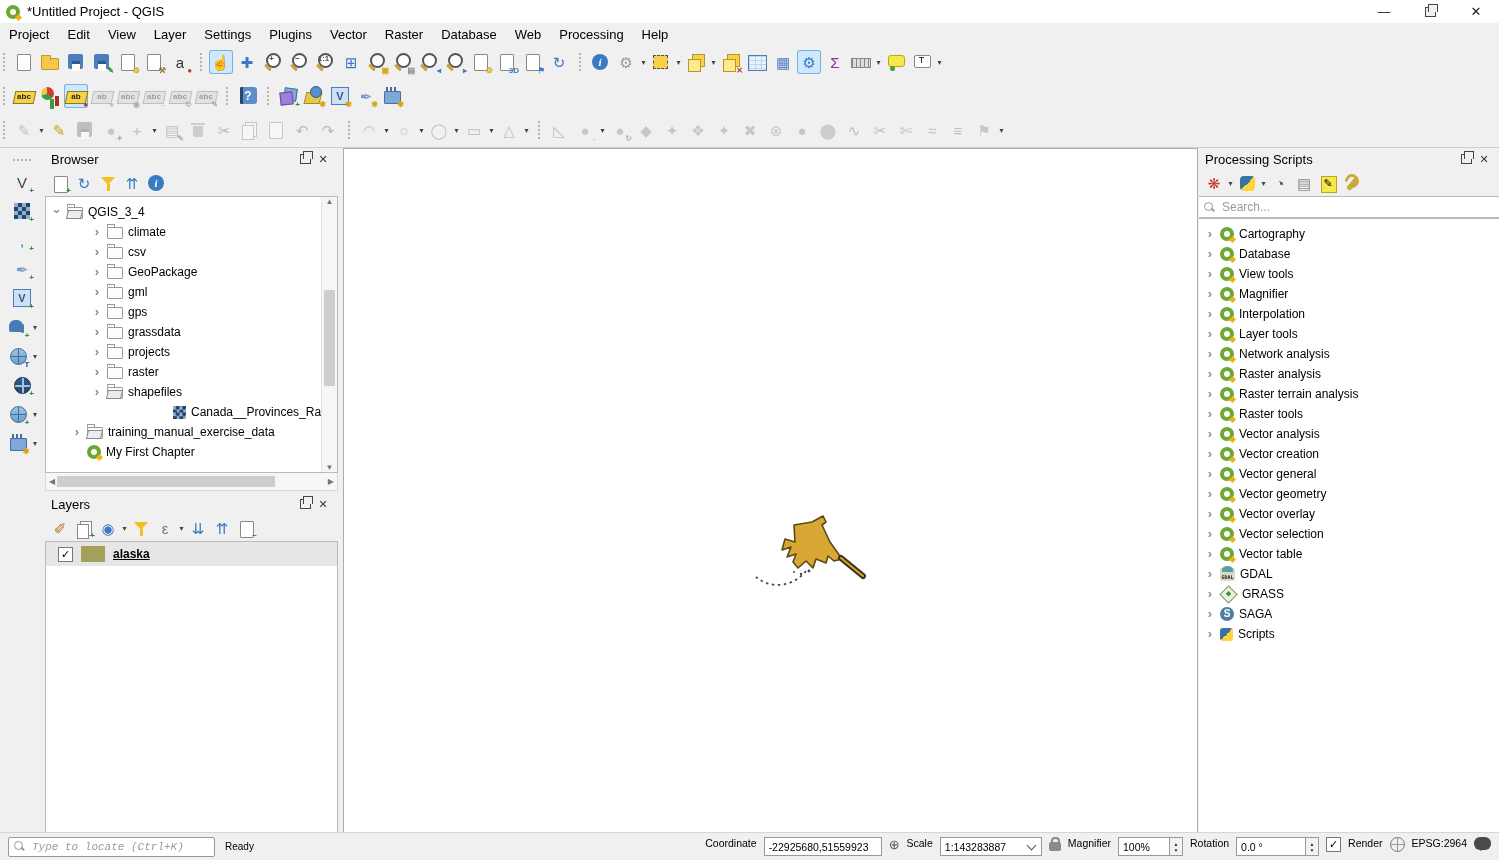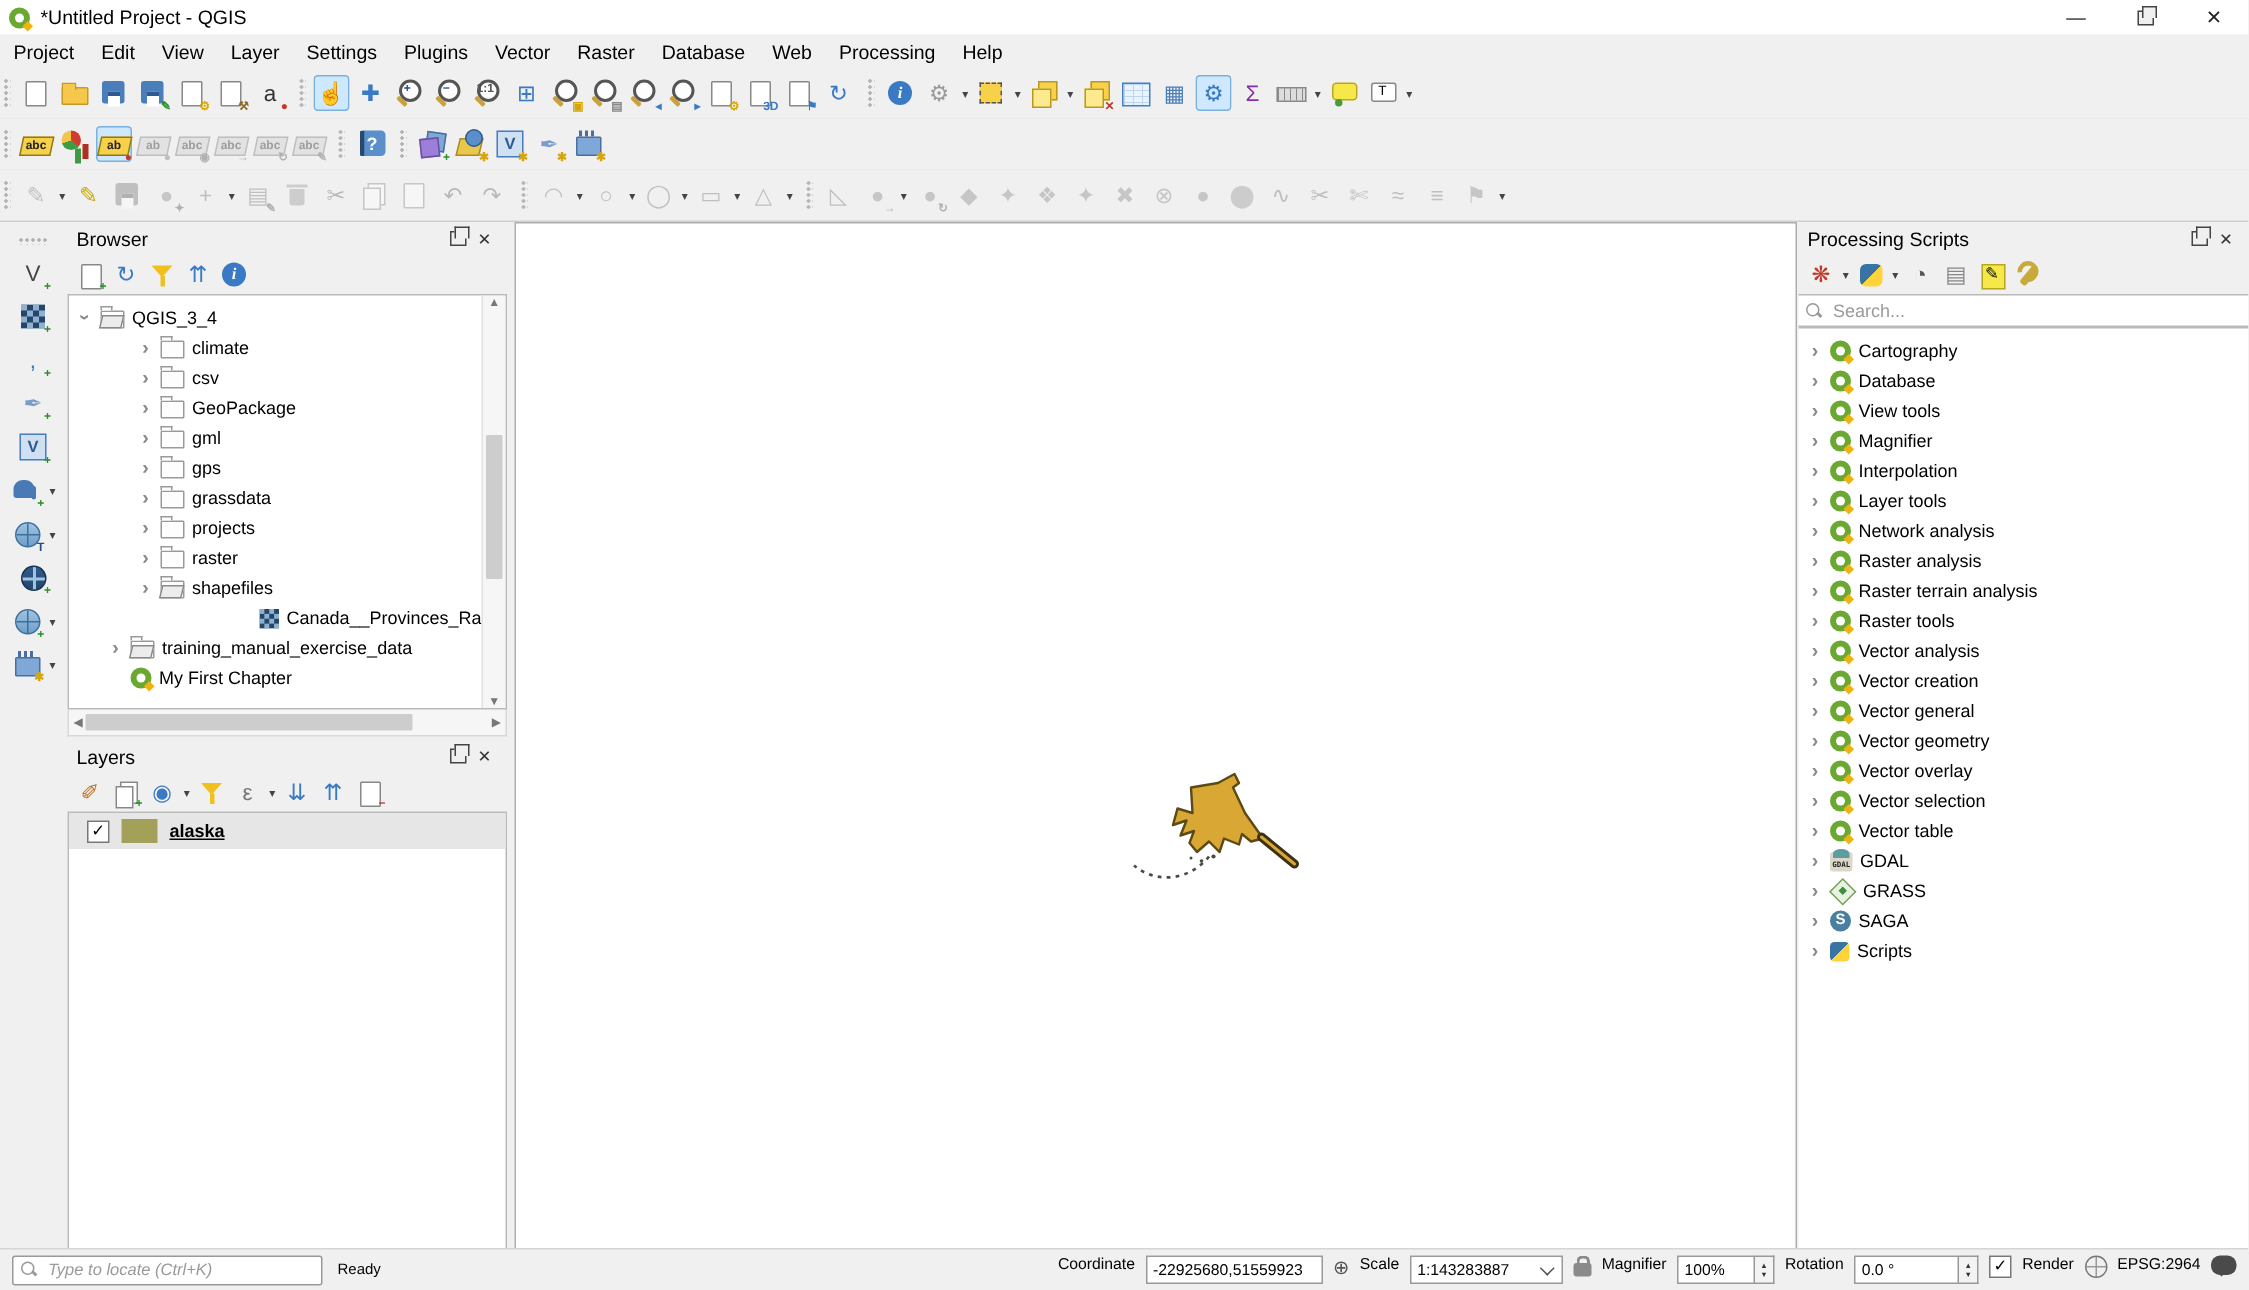--- a/index.html
+++ b/index.html
@@ -135,21 +135,21 @@
   .mini-mag{width:11px;height:11px;position:relative;flex:none}
   .mini-mag::before{content:'';position:absolute;left:0;top:0;width:7px;height:7px;border:1.5px solid #999;border-radius:50%}
   .mini-mag::after{content:'';position:absolute;left:7px;top:7px;width:4px;height:1.5px;background:#999;transform:rotate(45deg)}
   #toolbox .treebox{height:614px;border-left:none;border-right:none;padding-top:2px}
   
   .leftbar{position:absolute;left:0;top:148px;width:44px;bottom:27px;background:#f0f0f0;display:flex;flex-direction:column;align-items:center;padding-top:10px;gap:5px}
   .leftbar::before{content:'';width:20px;height:5px;background-image:radial-gradient(#b3b3b3 1px,transparent 1.3px);background-size:4px 4px;margin-bottom:2px}
   
   .statusbar{position:absolute;left:0;right:0;bottom:0;height:27px;background:#f0f0f0;border-top:1px solid #d5d5d5;display:flex;align-items:center;padding:0 8px;gap:10px;font-size:11px}
   .locator{width:200px;height:18px;border:1px solid #999;border-radius:2px;background:#fff;display:flex;align-items:center;padding-left:5px;gap:5px;flex:none}
-  .locator input{border:none;outline:none;width:160px;font-size:11px;font-family:Liberation Sans, sans-serif}
+  .locator input{border:none;outline:none;width:160px;font-size:11px;font-family:Liberation Mono, monospace}
   .locator input::placeholder{font-style:italic;color:#9a9a9a}
   .status-text{font-size:10px}
   .sb-right{margin-left:auto;display:flex;gap:7px}
   .sb-label{font-size:10.5px}
   .sb-field{height:17px;border:1px solid #999;background:#fff;font-size:10.5px;display:flex;align-items:center;padding:0 4px}
   .spincol{height:17px;width:12px;border:1px solid #999;border-left:none;background:#f3f3f3;display:flex;flex-direction:column;align-items:center;justify-content:center;font-size:5px;color:#333;line-height:1.2}
   .combo{width:92px;justify-content:space-between}
   .combo .chevdn{width:6px;height:6px;border-right:1.5px solid #555;border-bottom:1.5px solid #555;transform:rotate(45deg);margin:-3px 2px 0 0}
   .i-lock{width:12px;height:9px;background:#8a8a8a;border-radius:2px;position:relative;margin-top:5px}
   .i-lock::before{content:'';position:absolute;left:2px;top:-5px;width:5px;height:5px;border:2px solid #8a8a8a;border-bottom:none;border-radius:4px 4px 0 0}

